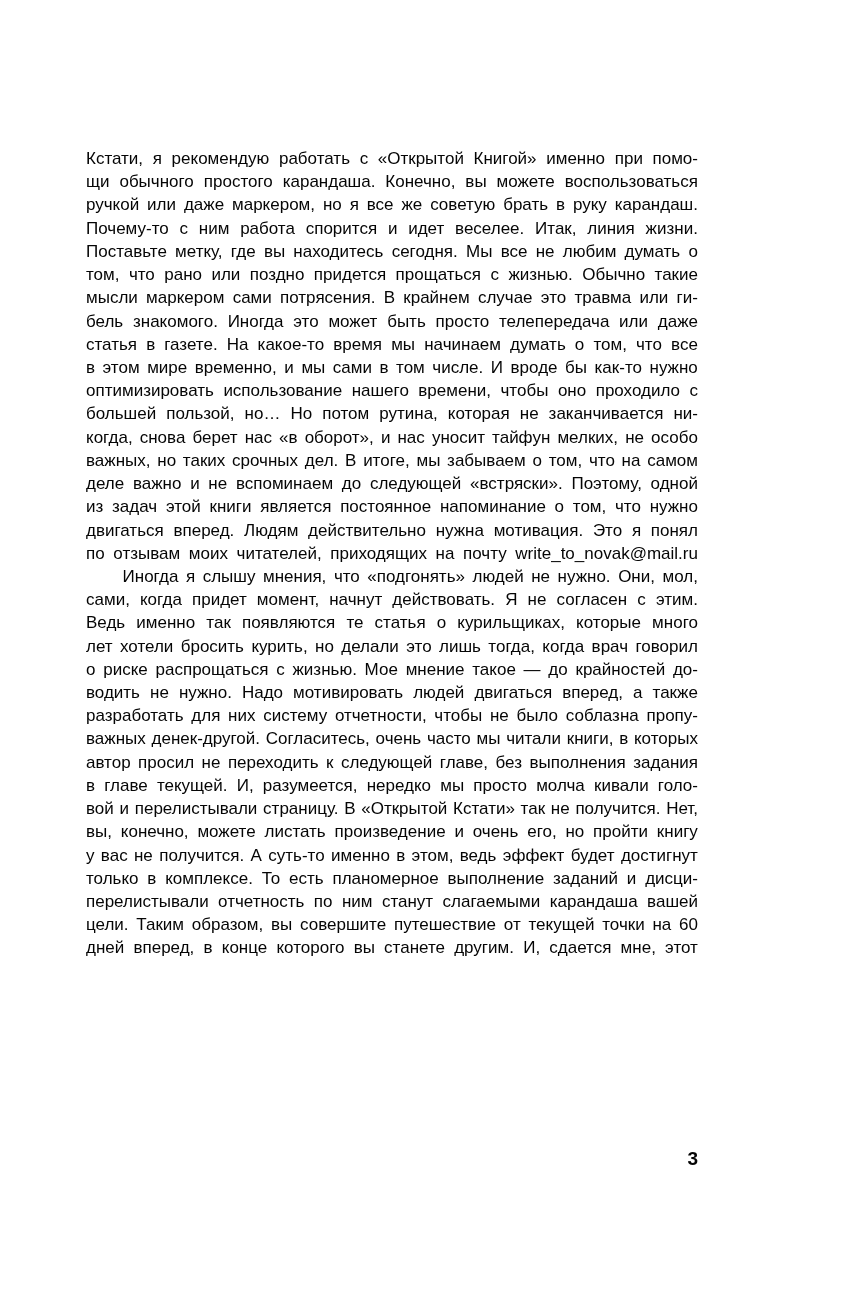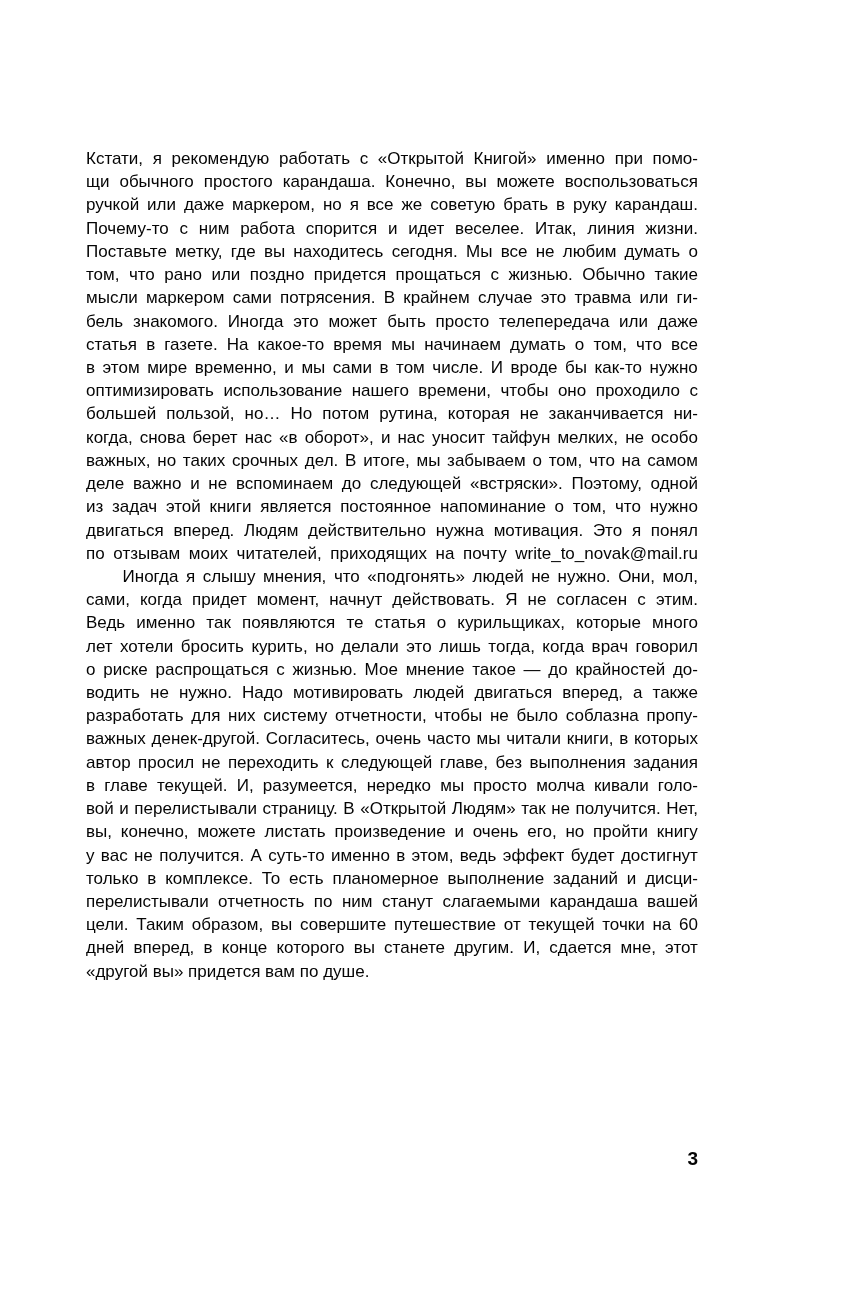--- a/index.html
+++ b/index.html
@@ -102,26 +102,25 @@
         <div class="line just"><span class="indent"></span><span class="w">Иногда</span><span class="w">я</span><span class="w">слышу</span><span class="w">мнения,</span><span class="w">что</span><span class="w">«подгонять»</span><span class="w">людей</span><span class="w">не</span><span class="w">нужно.</span><span class="w">Они,</span><span class="w">мол,</span></div>
         <div class="line just"><span class="w">сами,</span><span class="w">когда</span><span class="w">придет</span><span class="w">момент,</span><span class="w">начнут</span><span class="w">действовать.</span><span class="w">Я</span><span class="w">не</span><span class="w">согласен</span><span class="w">с</span><span class="w">этим.</span></div>
         <div class="line just"><span class="w">Ведь</span><span class="w">именно</span><span class="w">так</span><span class="w">появляются</span><span class="w">те</span><span class="w">статья</span><span class="w">о</span><span class="w">курильщиках,</span><span class="w">которые</span><span class="w">много</span></div>
         <div class="line just"><span class="w">лет</span><span class="w">хотели</span><span class="w">бросить</span><span class="w">курить,</span><span class="w">но</span><span class="w">делали</span><span class="w">это</span><span class="w">лишь</span><span class="w">тогда,</span><span class="w">когда</span><span class="w">врач</span><span class="w">говорил</span></div>
         <div class="line just"><span class="w">о</span><span class="w">риске</span><span class="w">распрощаться</span><span class="w">с</span><span class="w">жизнью.</span><span class="w">Мое</span><span class="w">мнение</span><span class="w">такое</span><span class="w">—</span><span class="w">до</span><span class="w">крайностей</span><span class="w">до-</span></div>
         <div class="line just"><span class="w">водить</span><span class="w">не</span><span class="w">нужно.</span><span class="w">Надо</span><span class="w">мотивировать</span><span class="w">людей</span><span class="w">двигаться</span><span class="w">вперед,</span><span class="w">а</span><span class="w">также</span></div>
         <div class="line just"><span class="w">разработать</span><span class="w">для</span><span class="w">них</span><span class="w">систему</span><span class="w">отчетности,</span><span class="w">чтобы</span><span class="w">не</span><span class="w">было</span><span class="w">соблазна</span><span class="w">пропу-</span></div>
         <div class="line just"><span class="w">важных</span><span class="w">денек-другой.</span><span class="w">Согласитесь,</span><span class="w">очень</span><span class="w">часто</span><span class="w">мы</span><span class="w">читали</span><span class="w">книги,</span><span class="w">в</span><span class="w">которых</span></div>
         <div class="line just"><span class="w">автор</span><span class="w">просил</span><span class="w">не</span><span class="w">переходить</span><span class="w">к</span><span class="w">следующей</span><span class="w">главе,</span><span class="w">без</span><span class="w">выполнения</span><span class="w">задания</span></div>
         <div class="line just"><span class="w">в</span><span class="w">главе</span><span class="w">текущей.</span><span class="w">И,</span><span class="w">разумеется,</span><span class="w">нередко</span><span class="w">мы</span><span class="w">просто</span><span class="w">молча</span><span class="w">кивали</span><span class="w">голо-</span></div>
-        <div class="line just"><span class="w">вой</span><span class="w">и</span><span class="w">перелистывали</span><span class="w">страницу.</span><span class="w">В</span><span class="w">«Открытой</span><span class="w">Людям»</span><span class="w">так</span><span class="w">не</span><span class="w">получится.</span><span class="w">Нет,</span></div>
+        <div class="line just"><span class="w">вой</span><span class="w">и</span><span class="w">перелистывали</span><span class="w">страницу.</span><span class="w">В</span><span class="w">«Открытой</span><span class="w">Кстати»</span><span class="w">так</span><span class="w">не</span><span class="w">получится.</span><span class="w">Нет,</span></div>
         <div class="line just"><span class="w">вы,</span><span class="w">конечно,</span><span class="w">можете</span><span class="w">листать</span><span class="w">произведение</span><span class="w">и</span><span class="w">очень</span><span class="w">его,</span><span class="w">но</span><span class="w">пройти</span><span class="w">книгу</span></div>
         <div class="line just"><span class="w">у</span><span class="w">вас</span><span class="w">не</span><span class="w">получится.</span><span class="w">А</span><span class="w">суть-то</span><span class="w">именно</span><span class="w">в</span><span class="w">этом,</span><span class="w">ведь</span><span class="w">эффект</span><span class="w">будет</span><span class="w">достигнут</span></div>
         <div class="line just"><span class="w">только</span><span class="w">в</span><span class="w">комплексе.</span><span class="w">То</span><span class="w">есть</span><span class="w">планомерное</span><span class="w">выполнение</span><span class="w">заданий</span><span class="w">и</span><span class="w">дисци-</span></div>
         <div class="line just"><span class="w">перелистывали</span><span class="w">отчетность</span><span class="w">по</span><span class="w">ним</span><span class="w">станут</span><span class="w">слагаемыми</span><span class="w">карандаша</span><span class="w">вашей</span></div>
         <div class="line just"><span class="w">цели.</span><span class="w">Таким</span><span class="w">образом,</span><span class="w">вы</span><span class="w">совершите</span><span class="w">путешествие</span><span class="w">от</span><span class="w">текущей</span><span class="w">точки</span><span class="w">на</span><span class="w">60</span></div>
         <div class="line just"><span class="w">дней</span><span class="w">вперед,</span><span class="w">в</span><span class="w">конце</span><span class="w">которого</span><span class="w">вы</span><span class="w">станете</span><span class="w">другим.</span><span class="w">И,</span><span class="w">сдается</span><span class="w">мне,</span><span class="w">этот</span></div>
-        <div class="line last"><span class="w">«другой вы» придется вам по душе.</span></div>
       </div>
   </div>
 
   <div class="page-number">3</div>
 
 </div>
 
 </body></html>

